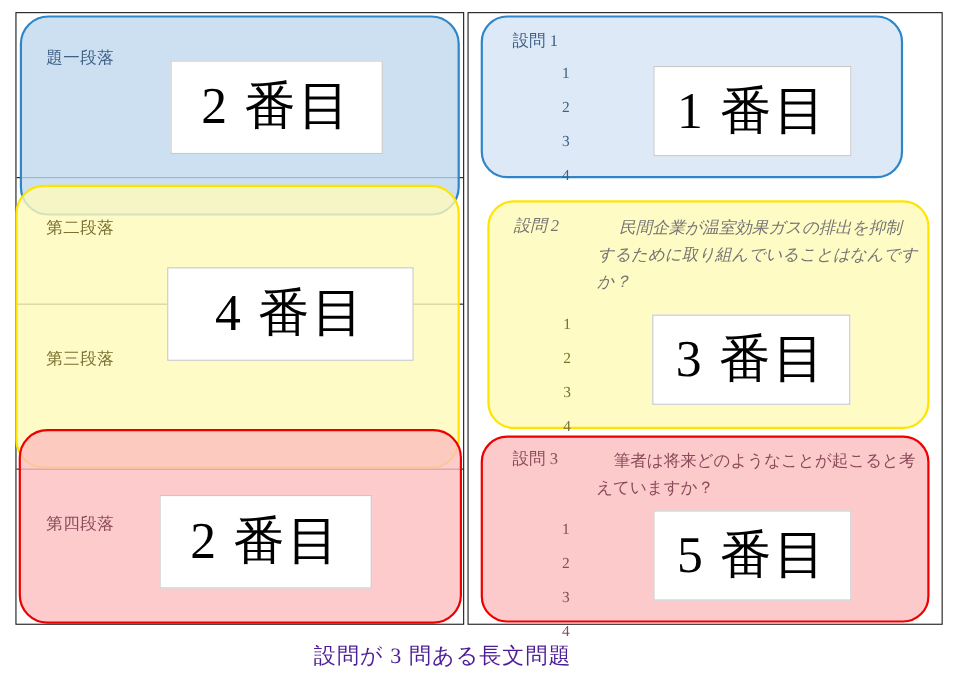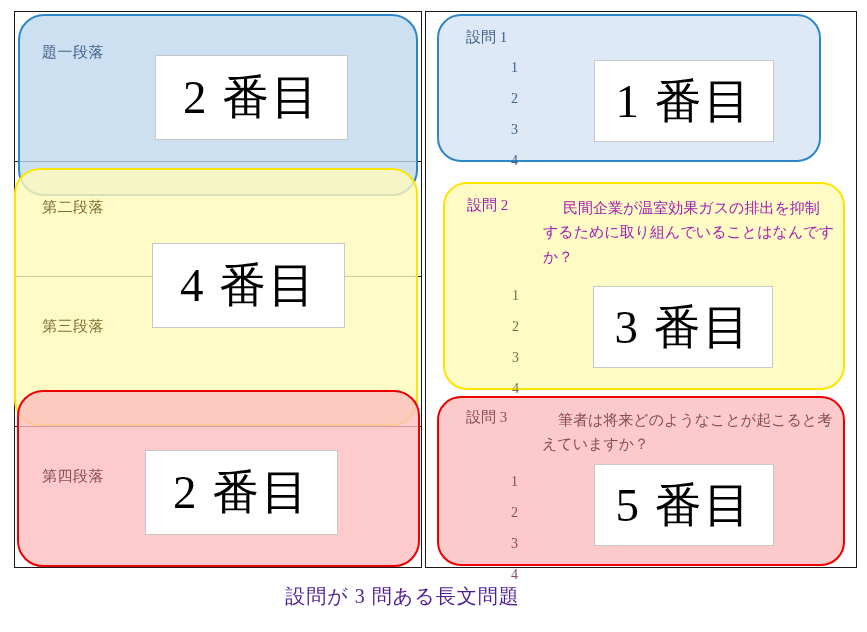--- a/index.html
+++ b/index.html
@@ -92,21 +92,21 @@
     box-sizing: border-box;
   }
   .order-box span {
     font-size: 47px;
     line-height: 1;
     color: #000000;
     letter-spacing: 2px;
     white-space: nowrap;
   }
   #order-p1 { left: 155px; top: 55px;  width: 193px; height: 85px; }
-  #order-p2 { left: 152px; top: 243px; width: 193px; height: 85px; }
+  #order-p2 { left: 152px; top: 243px; width: 224px; height: 85px; }
   #order-p4 { left: 145px; top: 450px; width: 193px; height: 85px; }
 
   
   #questions-panel {
     position: absolute;
     left: 425px;
     top: 11px;
     width: 432px;
     height: 557px;
     border: 1.5px solid #1a1a1a;
@@ -150,21 +150,21 @@
     white-space: nowrap;
     font-size: 15px;
   }
   .q-number { width: 76px; flex: none; }
   .q-text {
     white-space: normal;
     line-height: 1.62;
     width: 292px;
   }
   #q-head-1 { left: 27px; top: 12px; color: #3f5f86; }
-  #q-head-2 { left: 22px; top: 12px; color: #a21caf; }
+  #q-head-2 { left: 22px; top: 12px; color: #737373; font-style: italic; }
   #q-head-3 { left: 27px; top: 10px; color: #8a4a5a; }
   #q-head-2 .q-text { text-indent: 20px; }
   #q-head-1 .q-text { text-indent: 16px; }
   #q-head-3 .q-text { text-indent: 16px; }
 
   .q-choices {
     position: absolute;
     display: flex;
     flex-direction: column;
     font-size: 14px;

